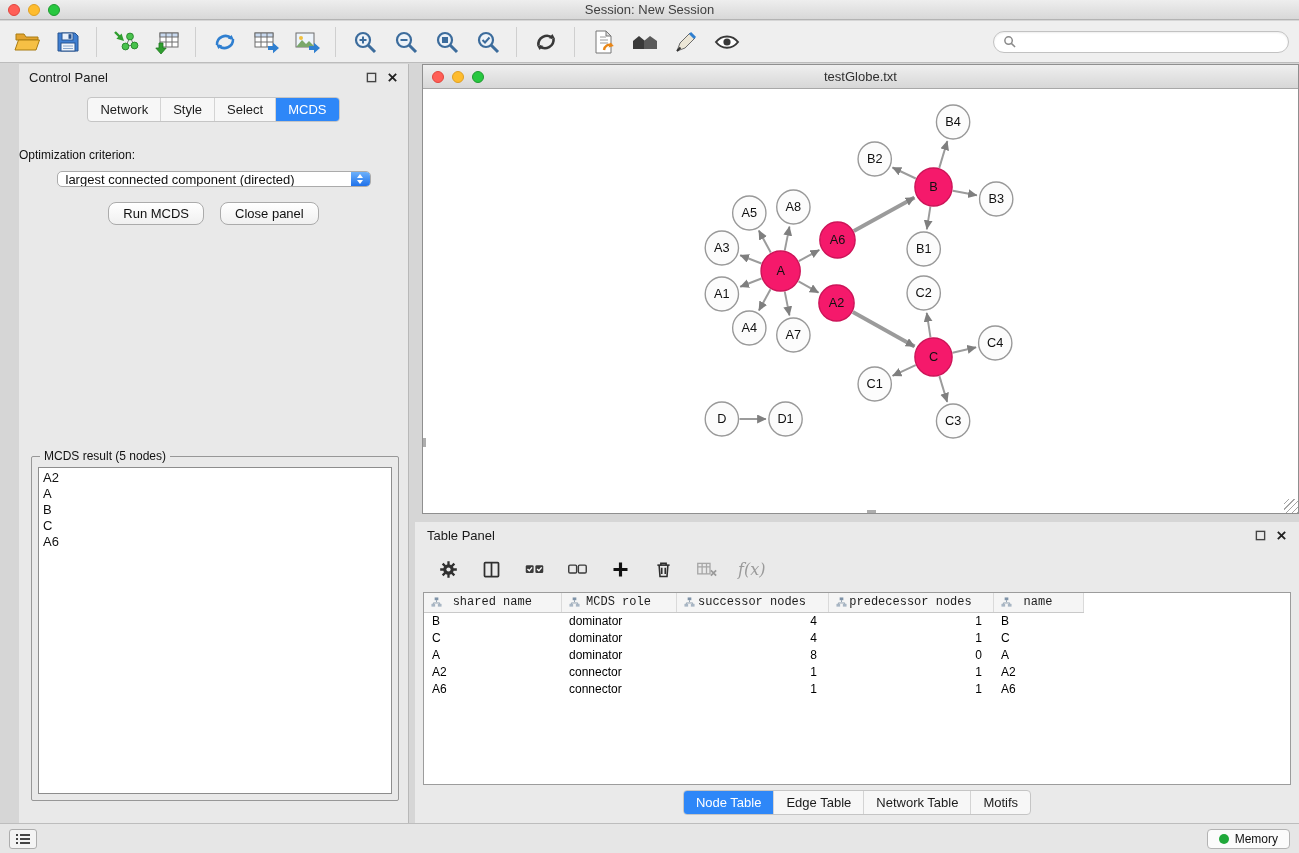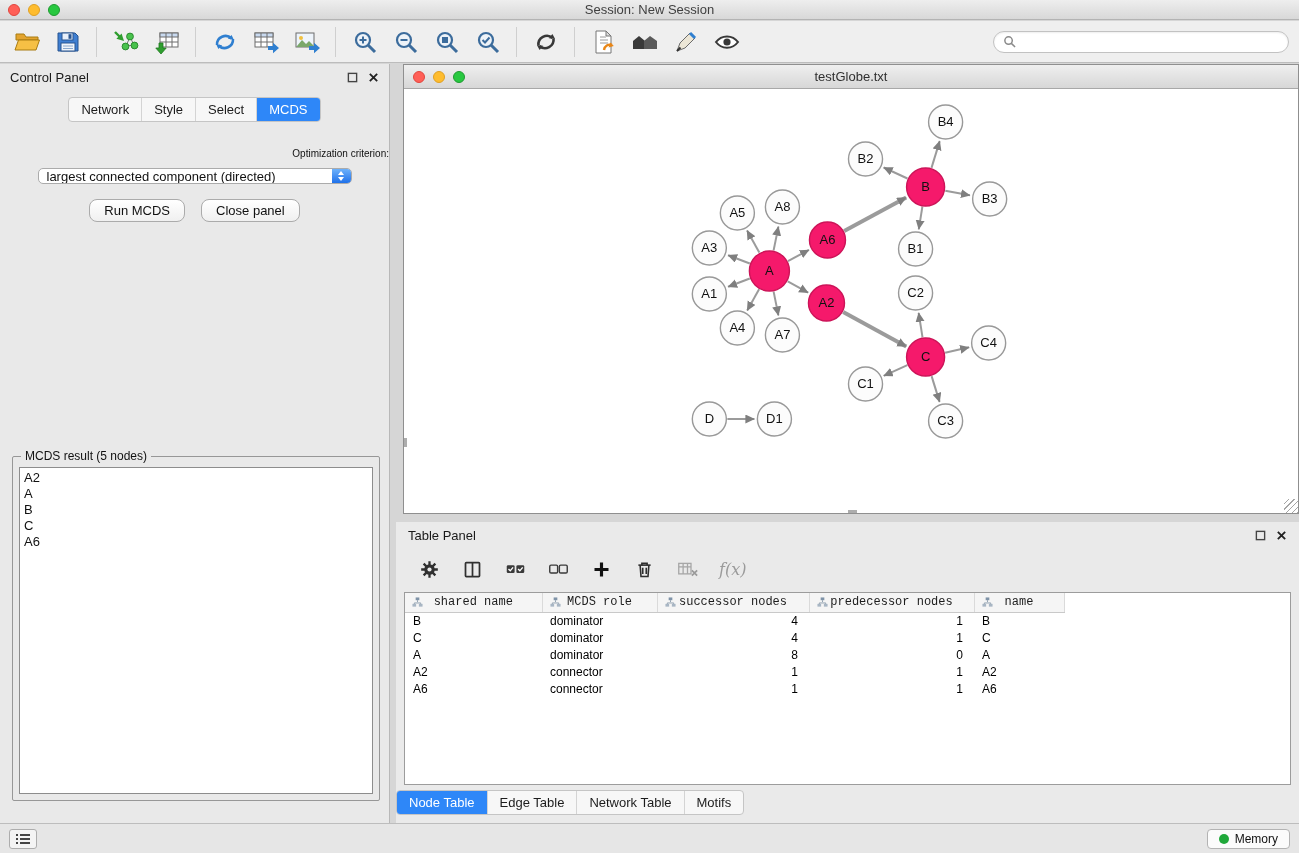--- a/index.html
+++ b/index.html
@@ -19,33 +19,33 @@
   
   .toolbar{position:absolute;top:21px;left:0;right:0;height:42px;background:#efefef;border-bottom:1px solid #bcbcbc;display:flex;align-items:center;padding:0 10px;gap:8px;}
   .tbtn{width:33px;height:33px;display:flex;align-items:center;justify-content:center;border-radius:4px;flex:none;}
   .tbtn svg{width:26px;height:26px;}
   .tsep{width:1px;height:30px;background:#cfcfcf;margin:0 4px;flex:none;}
   .searchbox{margin-left:auto;width:296px;height:22px;border:1px solid #c2c2c2;border-radius:12px;background:#fff;display:flex;align-items:center;padding:0 9px;gap:5px;box-shadow:inset 0 1px 2px rgba(0,0,0,.07);}
   .searchbox input{border:none;outline:none;flex:1;font-size:13px;font-family:inherit;background:transparent;color:#222;}
   .search-ic{width:13px;height:13px;flex:none;}
 
   
-  .main{position:absolute;top:64px;left:0;right:0;bottom:30px;display:flex;}
+  .main{position:absolute;top:64px;left:0;right:0;bottom:30px;display:flex;padding-left:19px;}
 
   
   .control-panel{width:390px;flex:none;background:#e9e9e9;border-right:1px solid #b8b8b8;position:relative;}
   .cp-header{height:26px;display:flex;align-items:center;padding:0 10px;font-size:13px;color:#1a1a1a;}
   .hdr-icons{margin-left:auto;display:flex;gap:10px;align-items:center;}
   .hdr-icons svg{width:11px;height:11px;display:block;}
   .seg{display:flex;border:1px solid #c5c5c5;border-radius:4px;overflow:hidden;background:#f7f7f7;}
   .cp-tabs{display:flex;justify-content:center;margin-top:7px;}
   .segtab{padding:4px 12px;font-size:13px;color:#1c1c1c;border-right:1px solid #d4d4d4;cursor:default;}
   .segtab:last-child{border-right:none;}
   .segtab.selected{background:var(--accent,#2e87f8);color:#fff;}
-  .opt-label{margin-top:26px;text-align:right;font-size:10px;color:#111;}
+  .opt-label{margin-top:26px;text-align:left;font-size:12px;color:#111;}
   .dropdown{margin:9px auto 0;width:314px;height:16px;background:#fff;border:1px solid #ababab;border-radius:5px;display:flex;align-items:center;overflow:hidden;}
   .dd-value{flex:1;font-size:13px;padding-left:8px;color:#111;white-space:nowrap;overflow:hidden;}
   .dd-stepper{width:19px;height:100%;background:linear-gradient(#6db1fb,#1f71ea);display:flex;flex-direction:column;align-items:center;justify-content:center;flex:none;}
   .dd-up{width:0;height:0;border-left:3.5px solid transparent;border-right:3.5px solid transparent;border-bottom:4.5px solid #fff;margin-bottom:2px;}
   .dd-down{width:0;height:0;border-left:3.5px solid transparent;border-right:3.5px solid transparent;border-top:4.5px solid #fff;}
   .cp-buttons{display:flex;justify-content:center;gap:16px;margin-top:15px;}
   .btn{font-family:inherit;font-size:13px;color:#111;background:linear-gradient(#ffffff,#f0f0f0);border:1px solid #ababab;border-radius:8px;padding:3px 14px;}
   .result-fs{position:absolute;left:12px;right:9px;top:392px;bottom:22px;border:1px solid #979797;border-radius:2px;}
   .result-legend{position:absolute;top:-8px;left:8px;background:#e9e9e9;padding:0 4px;font-size:12px;color:#111;}
   .result-list{position:absolute;left:6px;right:6px;top:10px;bottom:6px;background:#fff;border:1px solid #8d8d8d;overflow:auto;padding:2px 4px;font-size:13px;color:#111;}
@@ -73,21 +73,21 @@
   .tp-toolbar .ticon{width:22px;height:22px;display:flex;align-items:center;justify-content:center;}
   .tp-toolbar svg{width:21px;height:21px;}
   .fx-label{font-family:"DejaVu Serif",serif;font-style:italic;font-size:16px;color:#9a9a9a;}
   .tp-tablebox{position:absolute;left:8px;right:8px;top:70px;bottom:38px;background:#fff;border:1px solid #9c9c9c;overflow:hidden;}
   table{border-collapse:collapse;table-layout:fixed;width:100%;font-size:12px;}
   thead th{height:19px;background:#f5f5f5;border-bottom:1px solid #c9c9c9;border-right:1px solid #dadada;font-weight:normal;position:relative;color:#1c1c1c;font-family:Liberation Mono, monospace;}
   thead th .sort-ic{position:absolute;left:7px;top:4px;width:11px;height:11px;}
   thead th.filler{background:#fff;border-bottom:none;border-right:none;}
   tbody td{height:17px;padding:0 8px;color:#000;white-space:nowrap;overflow:hidden;}
   tbody td.num{text-align:right;padding-right:11px;}
-  .tp-tabs{position:absolute;left:0;right:0;bottom:8px;display:flex;}
+  .tp-tabs{position:absolute;left:0;right:0;bottom:8px;display:flex;justify-content:center;}
 
   
   .statusbar{position:absolute;left:0;right:0;bottom:0;height:30px;background:#e6e6e6;border-top:1px solid #bdbdbd;display:flex;align-items:center;padding:0 9px;justify-content:flex-end;}
   .sb-left-btn{width:28px;height:20px;border:1px solid #adadad;border-radius:3px;background:#f4f4f4;display:flex;align-items:center;justify-content:center;}
   .memory-btn{margin-left:auto;display:flex;align-items:center;gap:6px;border:1px solid #b3b3b3;border-radius:4px;background:#fbfbfb;padding:2px 11px;font-size:12px;color:#111;}
   .mem-dot{width:10px;height:10px;border-radius:50%;background:var(--memory-green,#1fa83a);}
 </style>
 </head>
 <body>
 

